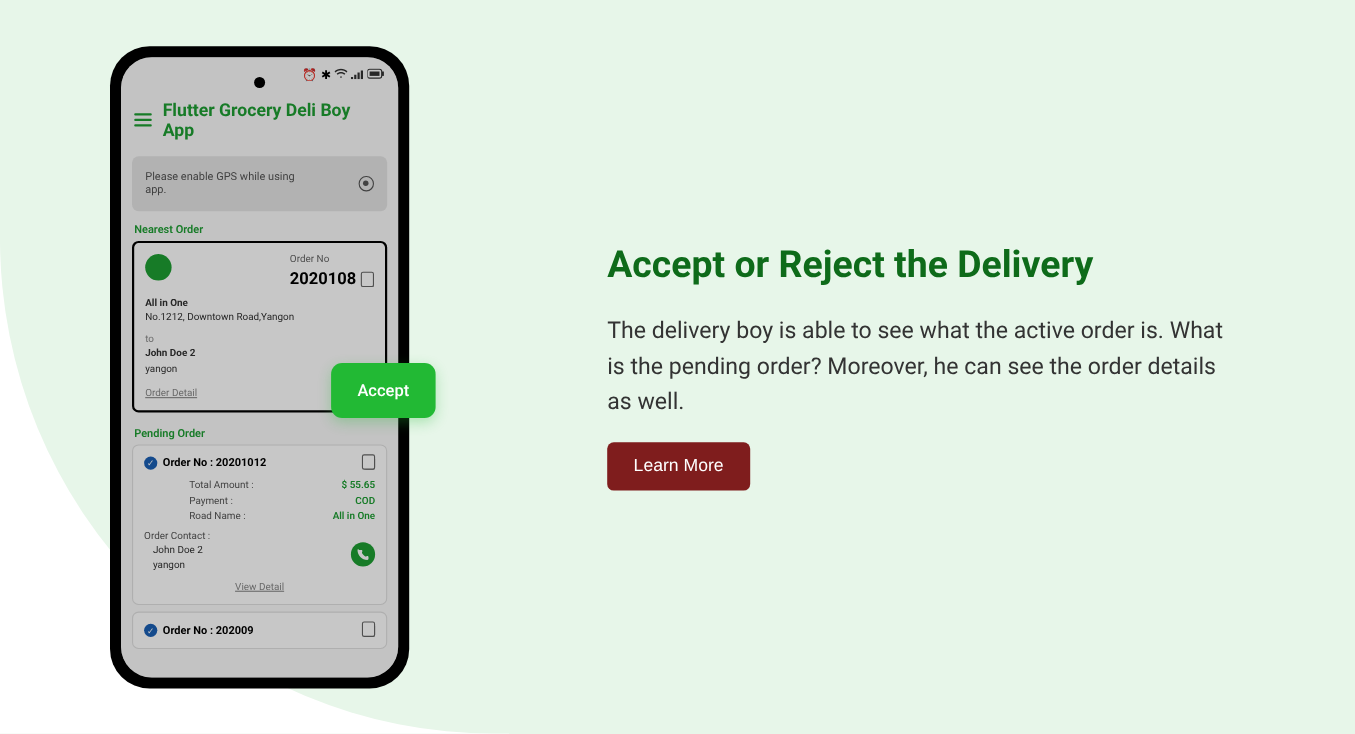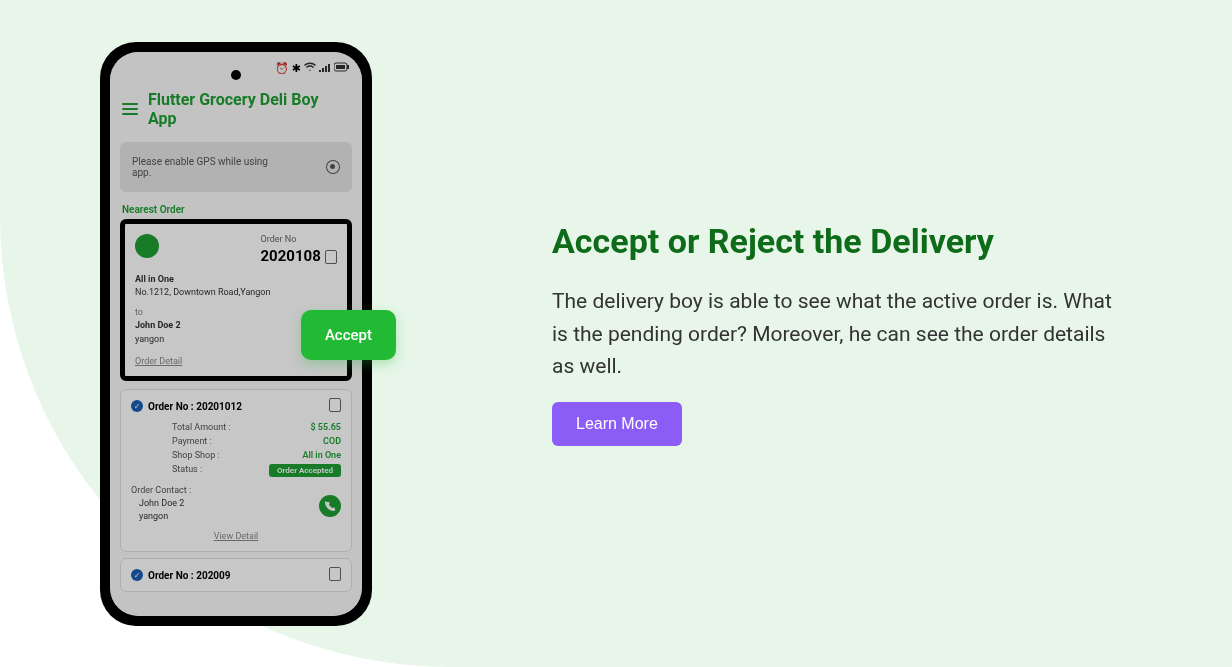--- a/index.html
+++ b/index.html
@@ -145,21 +145,21 @@
     }
     .section-label {
       color: #1e9e33;
       font-size: 10px;
       font-weight: 600;
       padding: 6px 12px 4px;
     }
     .order-card {
       margin: 0 10px 8px;
       background: #fff;
-      border: 5px solid #000000;
+      border: 2px solid #000000;
       border-radius: 6px;
       padding: 10px;
       position: relative;
     }
     .order-top {
       display: flex;
       justify-content: space-between;
       align-items: flex-start;
     }
     .avatar {
@@ -305,21 +305,21 @@
     .view-detail-link {
       text-align: center;
       font-size: 9px;
       color: #888;
       text-decoration: underline;
       margin-top: 10px;
     }
     .accept-btn {
       position: absolute;
       right: -24px;
-      top: 268px;
+      top: 288px;
       background: #22b934;
       color: #fff;
       padding: 16px 24px;
       border-radius: 10px;
       font-size: 15px;
       font-weight: 500;
       z-index: 100;
       box-shadow: 0 4px 12px rgba(34,185,52,0.3);
     }
     .content {
@@ -333,21 +333,21 @@
       font-weight: 700;
       margin-bottom: 24px;
     }
     .content p {
       color: #333;
       font-size: 21px;
       line-height: 1.55;
       margin-bottom: 19px;
     }
     .learn-more-btn {
-      background: #8b5cf6;
+      background: #7f1d1d;
       color: #fff;
       border: none;
       padding: 13px 24px;
       border-radius: 6px;
       font-size: 16px;
       cursor: pointer;
     }
   </style>
 </head>
 <body>
@@ -413,20 +413,21 @@
           <div class="order-info">
             <div class="shop-name">All in One</div>
             <div>No.1212, Downtown Road,Yangon</div>
             <div class="to">to</div>
             <div class="customer">John Doe 2</div>
             <div>yangon</div>
           </div>
           <div class="order-detail-link">Order Detail</div>
         </div>
 
+        <div class="section-label">Pending Order</div>
 
         <div class="pending-card">
           <div class="pending-header">
             <div class="pending-header-left">
               <div class="check-circle">✓</div>
               <span class="pending-order-no">
                 <span>Order No :</span>
                 <span>20201012</span>
               </span>
             </div>
@@ -434,26 +435,22 @@
           </div>
           <div class="detail-row">
             <span class="detail-label">Total Amount  :</span>
             <span class="detail-value">$ 55.65</span>
           </div>
           <div class="detail-row">
             <span class="detail-label">Payment :</span>
             <span class="detail-value">COD</span>
           </div>
           <div class="detail-row">
-            <span class="detail-label">Shop Shop :</span>
+            <span class="detail-label">Road Name :</span>
             <span class="detail-value">All in One</span>
-          </div>
-          <div class="detail-row">
-            <span class="detail-label">Status :</span>
-            <span class="status-badge">Order Accepted</span>
           </div>
           <div class="contact-section">
             <div>Order Contact :</div>
             <div class="contact-name">John Doe 2</div>
             <div class="contact-name">yangon</div>
             <div class="phone-btn">
               <svg width="12" height="12" viewBox="0 0 12 12">
                   <path d="M2 1C1.5 1 1 1.5 1 2C1 7 5 11 10 11C10.5 11 11 10.5 11 10V8.5C11 8 10.5 7.5 10 7.5L8.5 8C8 8 7 7 6.5 6.5C6 6 5 5 5 4.5L5.5 3C5.5 2.5 5 2 4.5 2H2" fill="#fff"></path>
                 </svg>
             </div>

